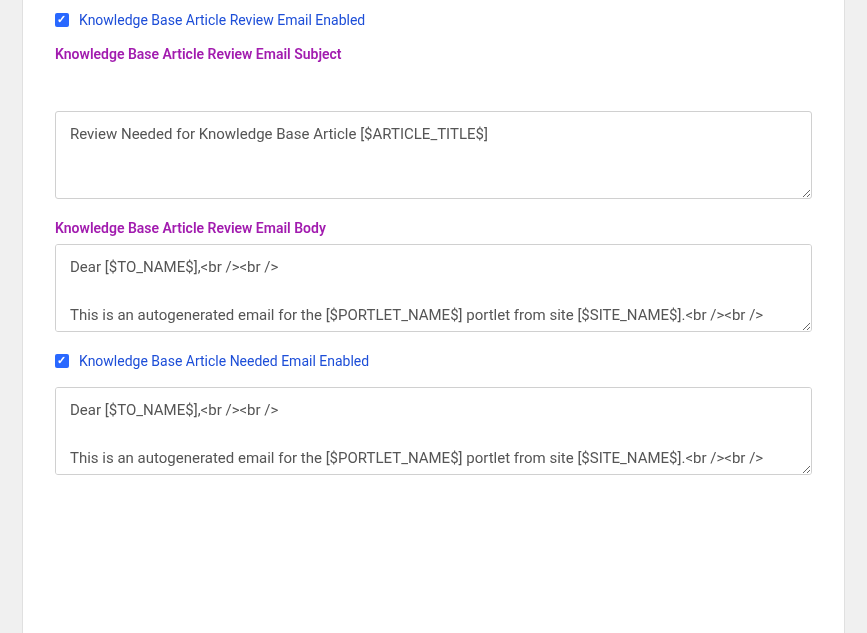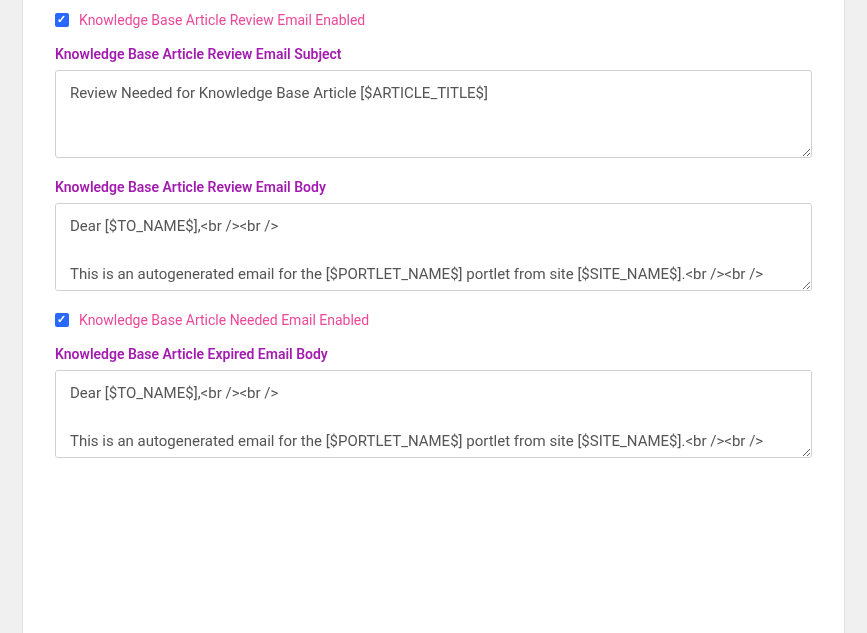--- a/index.html
+++ b/index.html
@@ -57,21 +57,21 @@
       color: white;
       font-size: 11px;
       font-weight: bold;
       top: -1px;
       left: 2px;
       line-height: 14px;
     }
     
     .checkbox-label {
       margin-left: 10px;
-      color: #ec4899;
+      color: #1d4ed8;
       font-size: 14px;
       font-weight: 400;
     }
     
     .field-label {
       display: block;
       font-weight: 600;
       font-size: 14px;
       color: #a21caf;
       margin-bottom: 8px;
@@ -85,20 +85,21 @@
       font-family: inherit;
       font-size: 15px;
       color: #555;
       resize: both;
       overflow: auto;
       line-height: 1.6;
     }
     
     .textarea-field.subject {
       height: 88px;
+      margin-top: 41px;
     }
     
     .textarea-field.body {
       height: 88px;
       overflow-y: scroll;
     }
   </style>
 </head>
 <body>
 
@@ -127,19 +128,18 @@
     <div class="checkbox-group">
       <input type="checkbox" checked="" style="">
       <span class="checkbox-label">Knowledge Base Article Needed Email Enabled</span>
     </div>
   </div>
 
   <div class="form-group">
   </div>
 
   <div class="form-group">
-    <label class="field-label">Knowledge Base Article Expired Email Body</label>
     <textarea class="textarea-field body" style="">Dear [$TO_NAME$],&lt;br /&gt;&lt;br /&gt;
 
 This is an autogenerated email for the [$PORTLET_NAME$] portlet from site [$SITE_NAME$].&lt;br /&gt;&lt;br /&gt;</textarea>
   </div>
 
 </div>
 
 </body></html>

